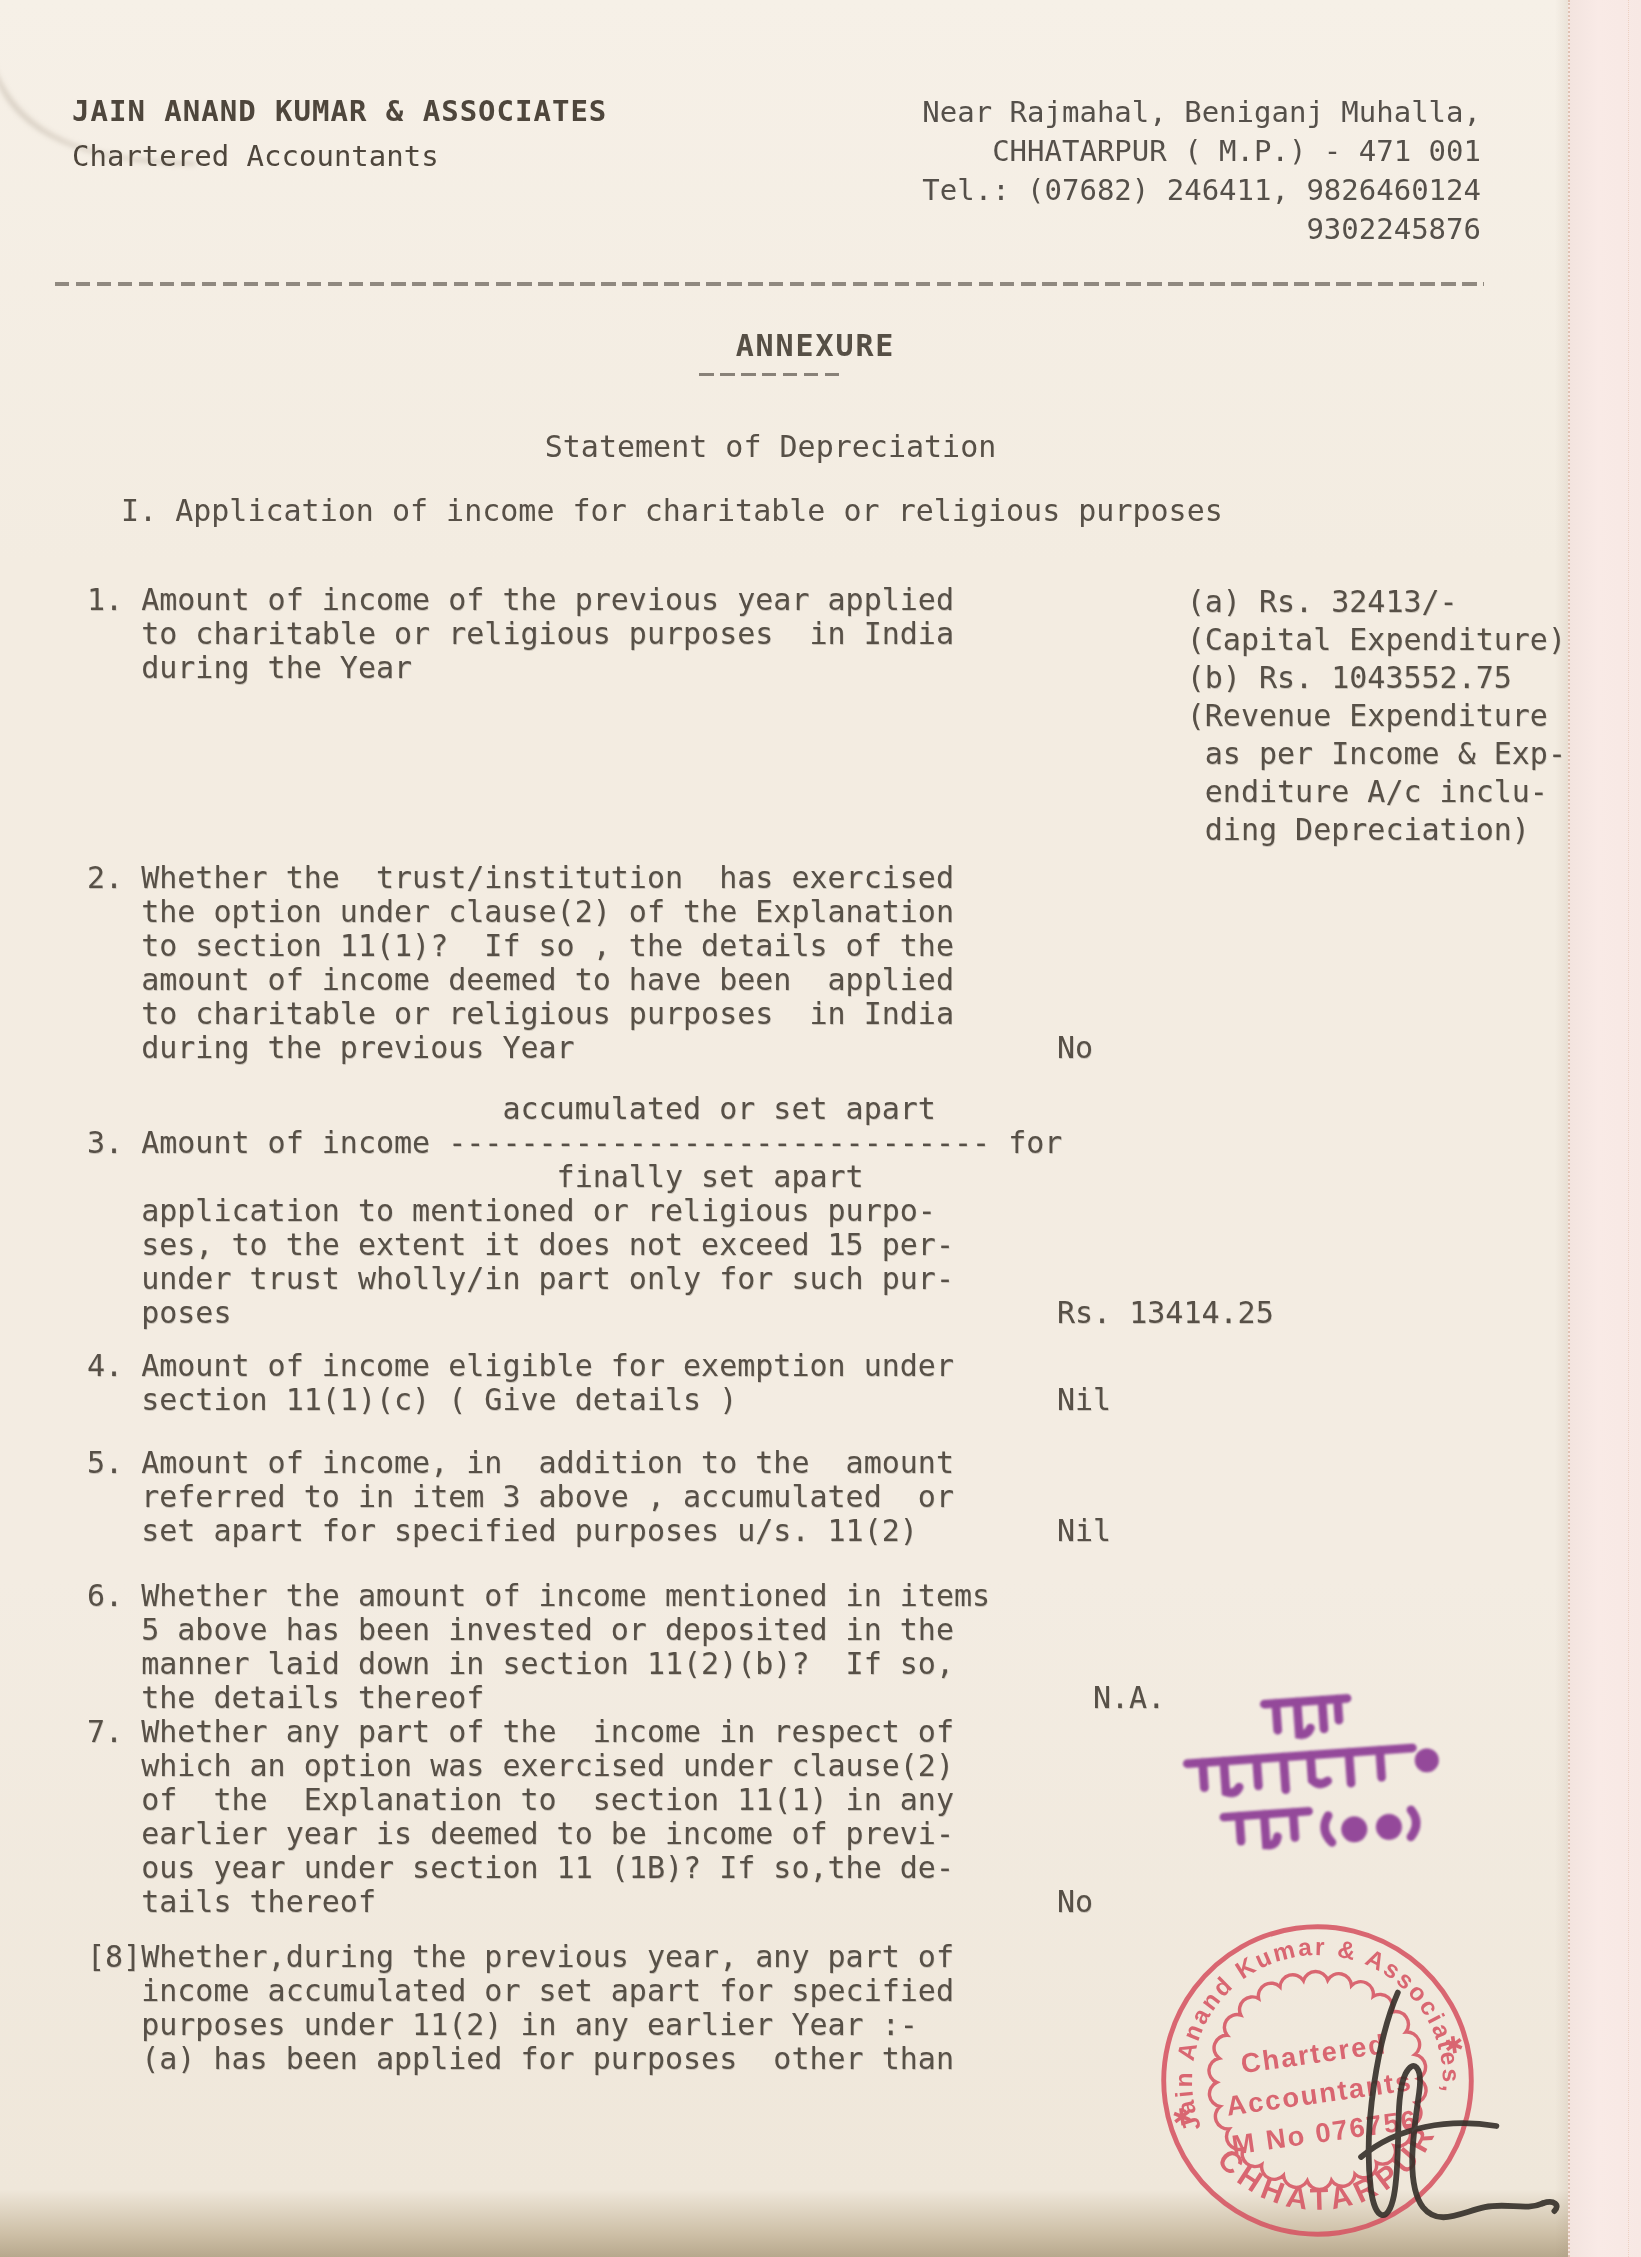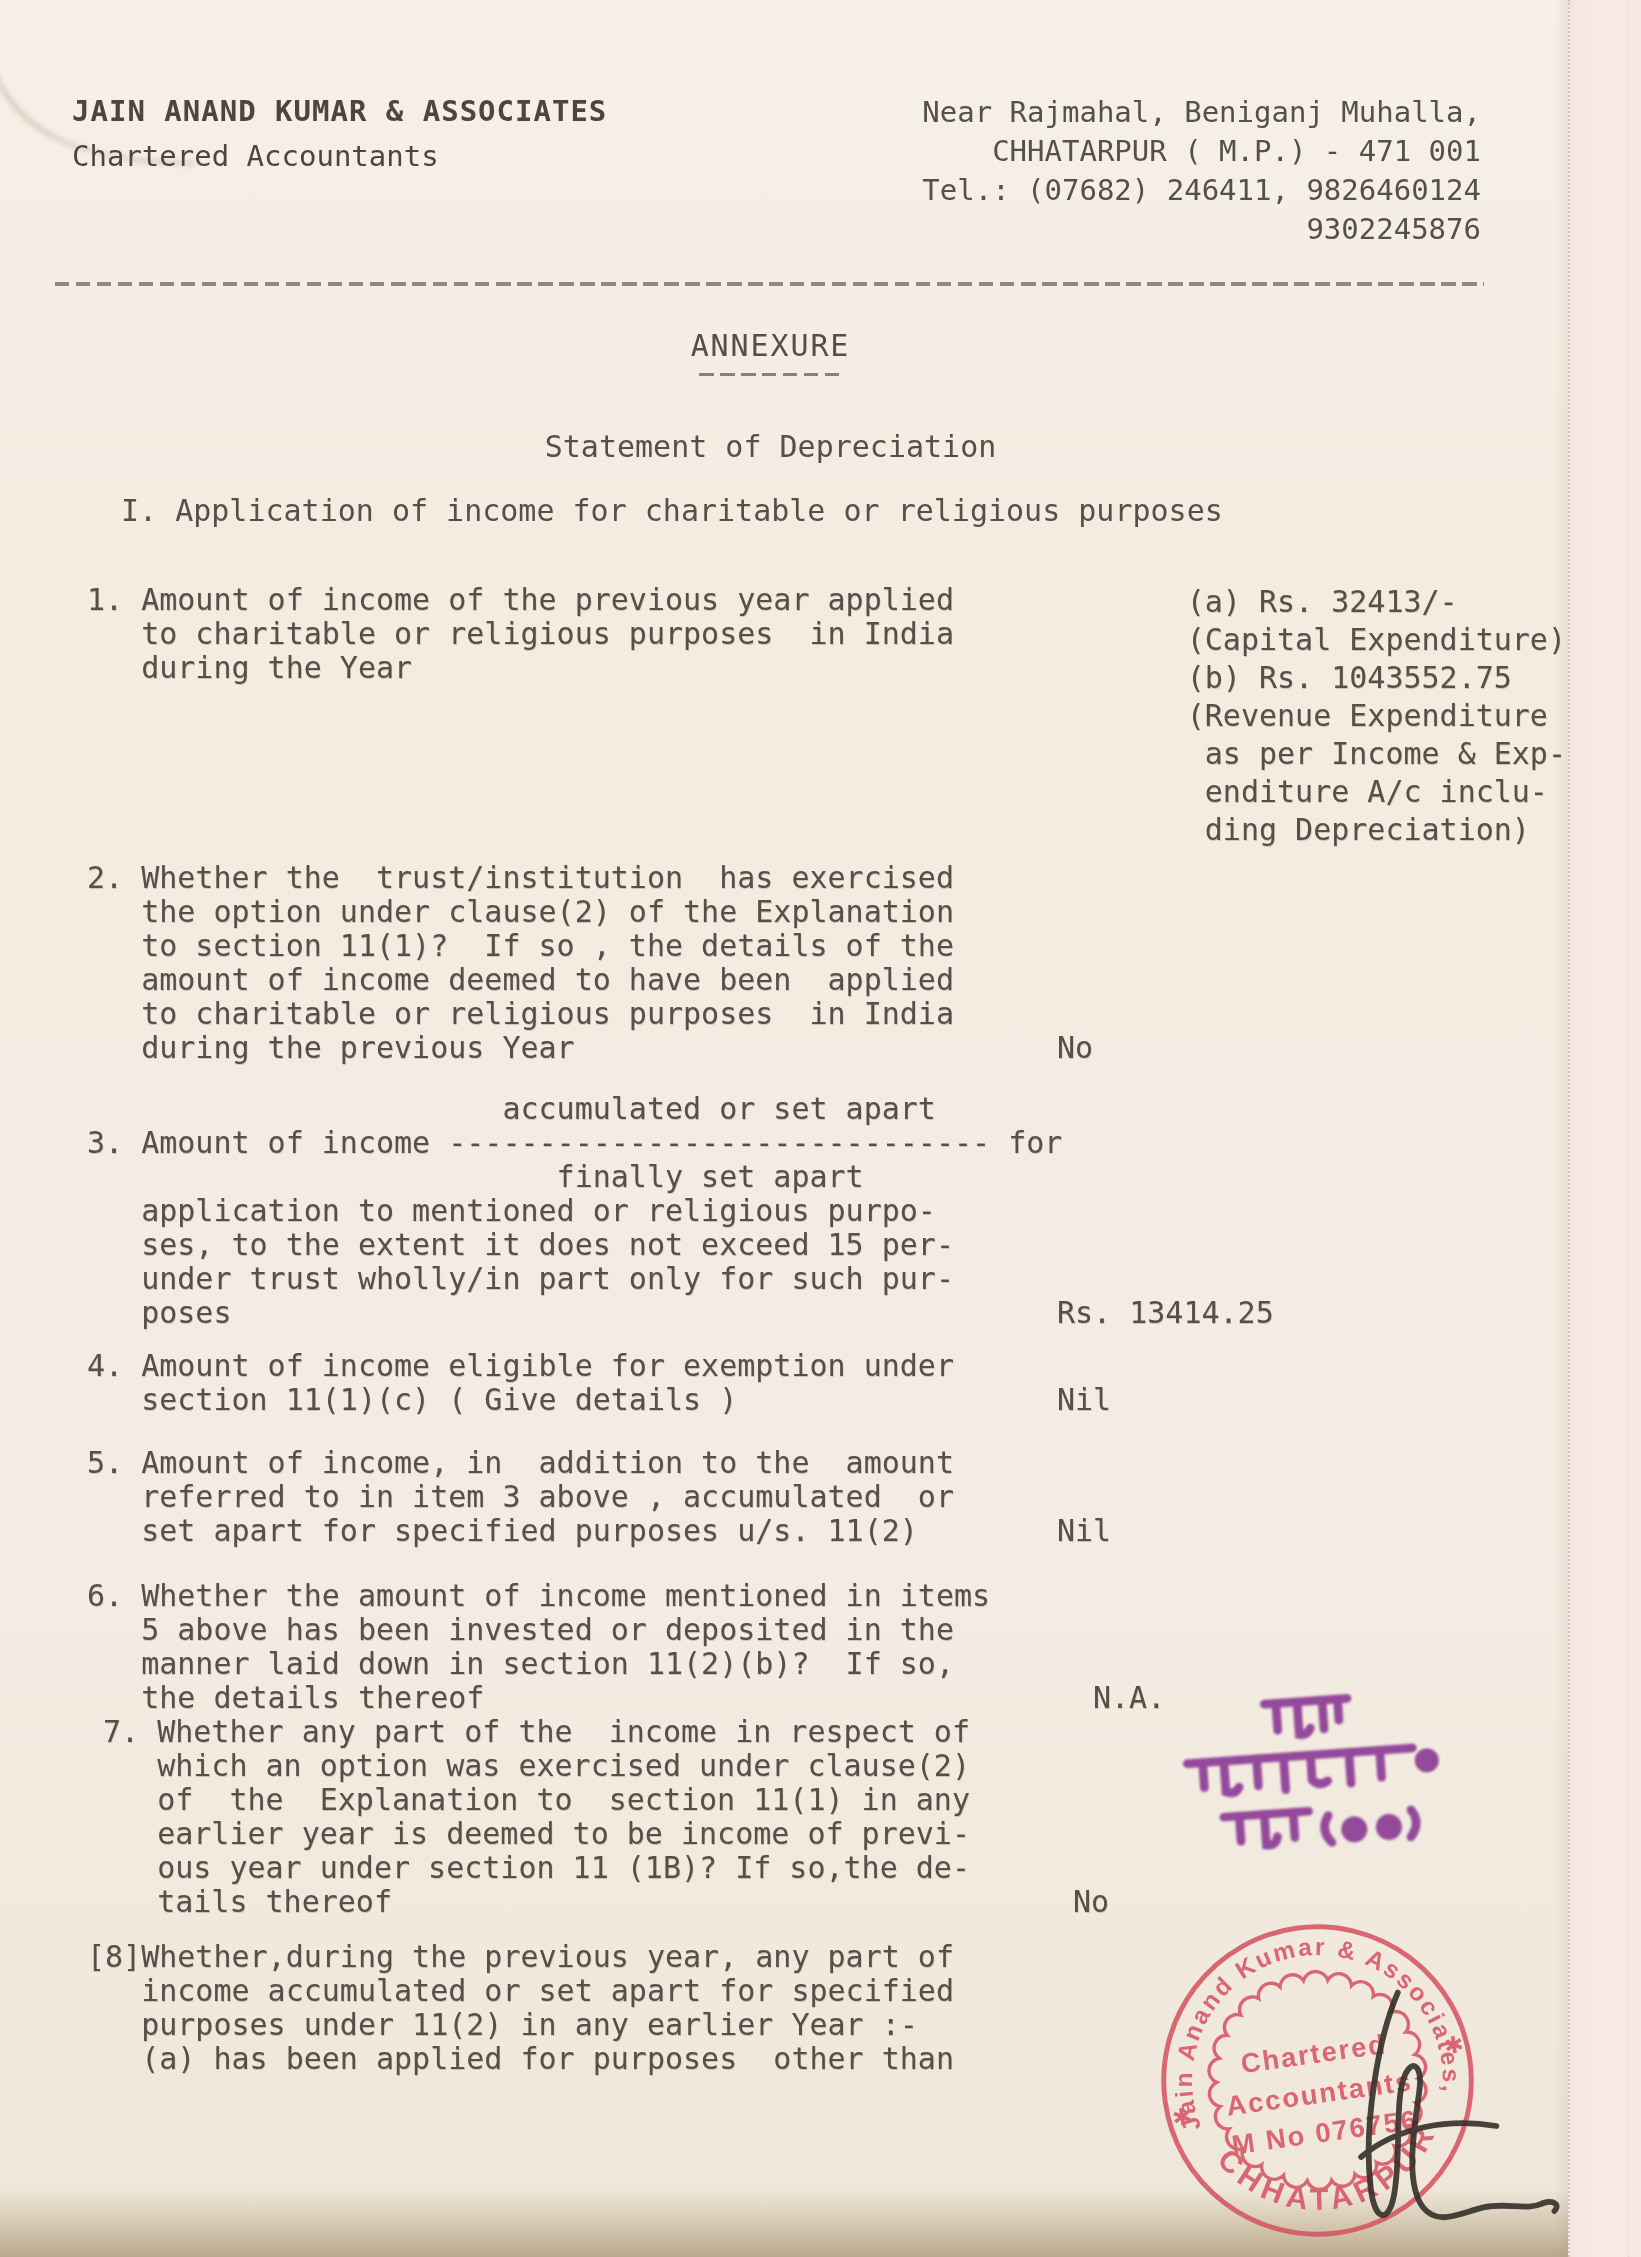--- a/index.html
+++ b/index.html
@@ -13,41 +13,41 @@
   
   .letterhead{position:absolute;top:93px;left:72px;right:160px;display:flex;justify-content:space-between;}
   .firm-block{font-weight:bold;color:#4e463c;}
   .firm-name{font-size:29px;line-height:37px;letter-spacing:1px;}
   .firm-subtitle{font-size:29px;line-height:37px;margin-top:7.7px;font-weight:normal;}
   .addr-block{text-align:right;font-size:29px;color:#55504a;}
   .addr-line{line-height:39px;white-space:pre;}
   
   .dashed{background:repeating-linear-gradient(90deg,#6e675e 0 14.5px,rgba(0,0,0,0) 14.5px 21px);}
   .head-rule{position:absolute;top:282px;left:55px;width:1429px;height:3.9px;opacity:.75;}
-  .doc-title{position:absolute;top:328px;left:0;width:1541px;text-align:center;font-size:30px;font-weight:normal;letter-spacing:1.9px;color:#564f45;}
+  .doc-title{position:absolute;top:328px;left:0;width:1541px;text-align:center;font-size:30px;font-weight:bold;letter-spacing:1.9px;color:#564f45;padding-left:45px;}
   .title-underline{position:absolute;top:373px;left:699px;width:143px;height:2.9px;opacity:.8;}
   .doc-subtitle{position:absolute;top:429px;left:0;width:1541px;text-align:center;font-size:30px;color:#575047;}
   .section-heading{position:absolute;top:493px;left:121px;font-size:30px;white-space:pre;color:#575047;}
   
   #items{position:absolute;top:583px;left:87px;right:75px;}
   .item{display:flex;align-items:stretch;}
   .item-body{width:970px;flex:none;align-self:flex-start;}
   .line{font-size:30px;line-height:34px;white-space:pre;
         text-shadow:0.5px 0.5px 0 rgba(87,80,71,.25);}
   .item-answer{align-self:flex-end;}
   .item-answer.top{align-self:flex-start;}
   .ans-line{font-size:30px;line-height:34px;white-space:pre;text-shadow:0.5px 0.5px 0 rgba(87,80,71,.25);}
   .item-answer.top .ans-line{line-height:38px;}
   #items .item:nth-child(1){margin-bottom:11.6px;justify-content:space-between;}
   #items .item:nth-child(2){margin-bottom:27px;}
   #items .item:nth-child(3){margin-bottom:19.3px;}
   #items .item:nth-child(4){margin-bottom:29px;}
   #items .item:nth-child(5){margin-bottom:31px;}
   #items .item:nth-child(6){gap:36px;}
-  #items .item:nth-child(7){margin-bottom:21px;margin-left:16px;}
+  #items .item:nth-child(7){margin-bottom:21px;}
   
   .edge-strip{position:absolute;top:0;right:0;bottom:0;width:71px;
     background:linear-gradient(90deg,#f3e4df 0%,#f9eae6 40%,#f7e8e4 100%);
     border-left:2.9px dotted #e0c2b2;}
   .edge-strip:after{content:"";position:absolute;top:0;bottom:0;right:11.6px;border-left:1.9px dotted #ecd0c1;}
   .edge-shadow{position:absolute;top:0;right:71px;bottom:0;width:15.4px;
     background:linear-gradient(90deg,rgba(0,0,0,0) 0%,rgba(150,130,110,.14) 100%);}
   
   .purple-stamp{position:absolute;left:1161px;top:1666px;transform:rotate(-4deg);
     filter:blur(1.1px);opacity:.92;}

